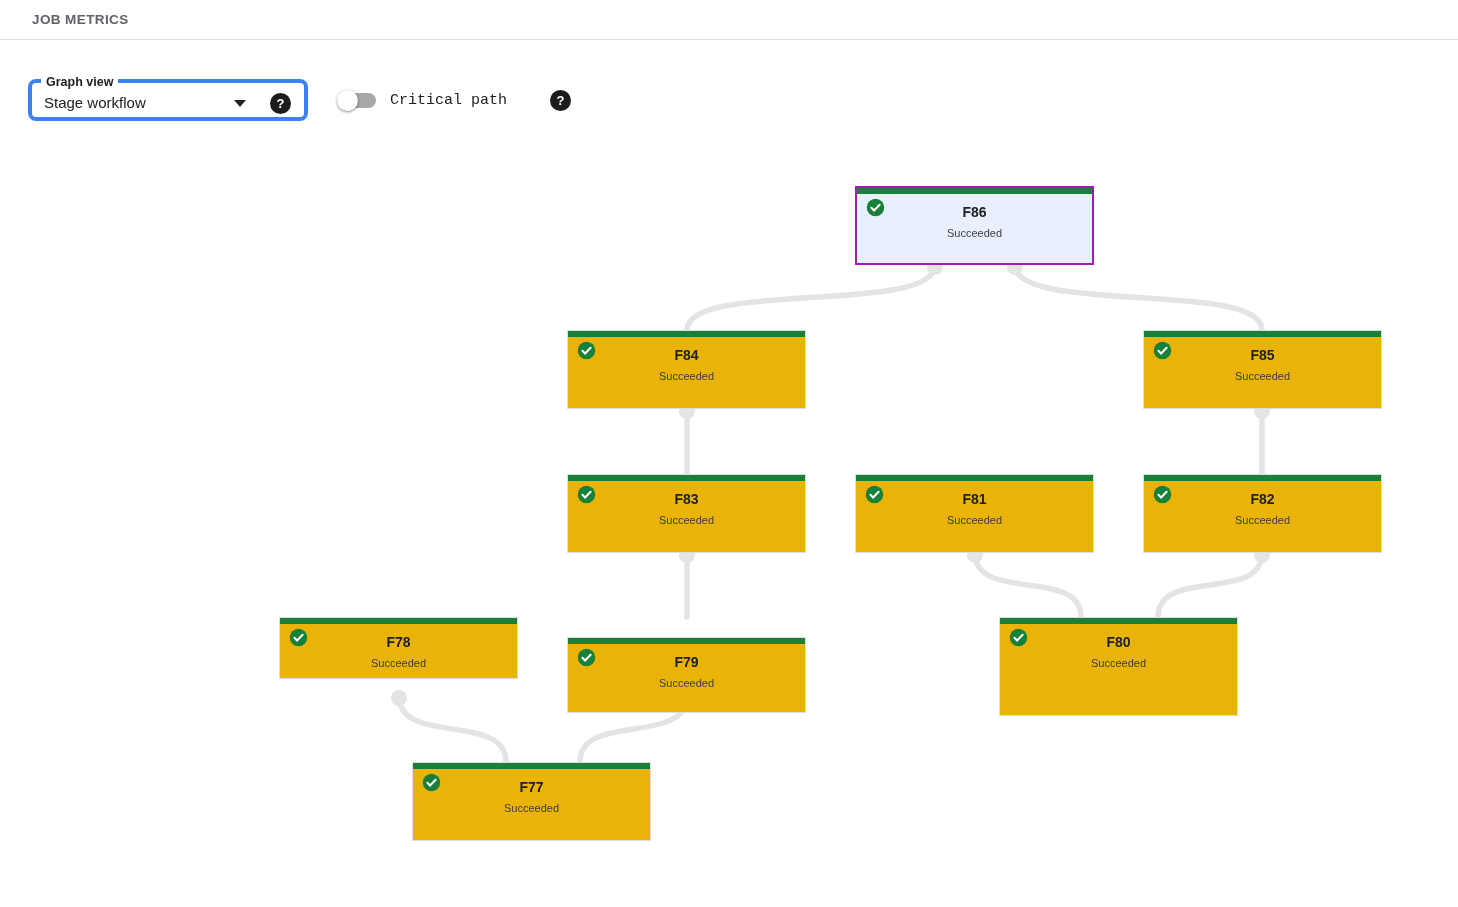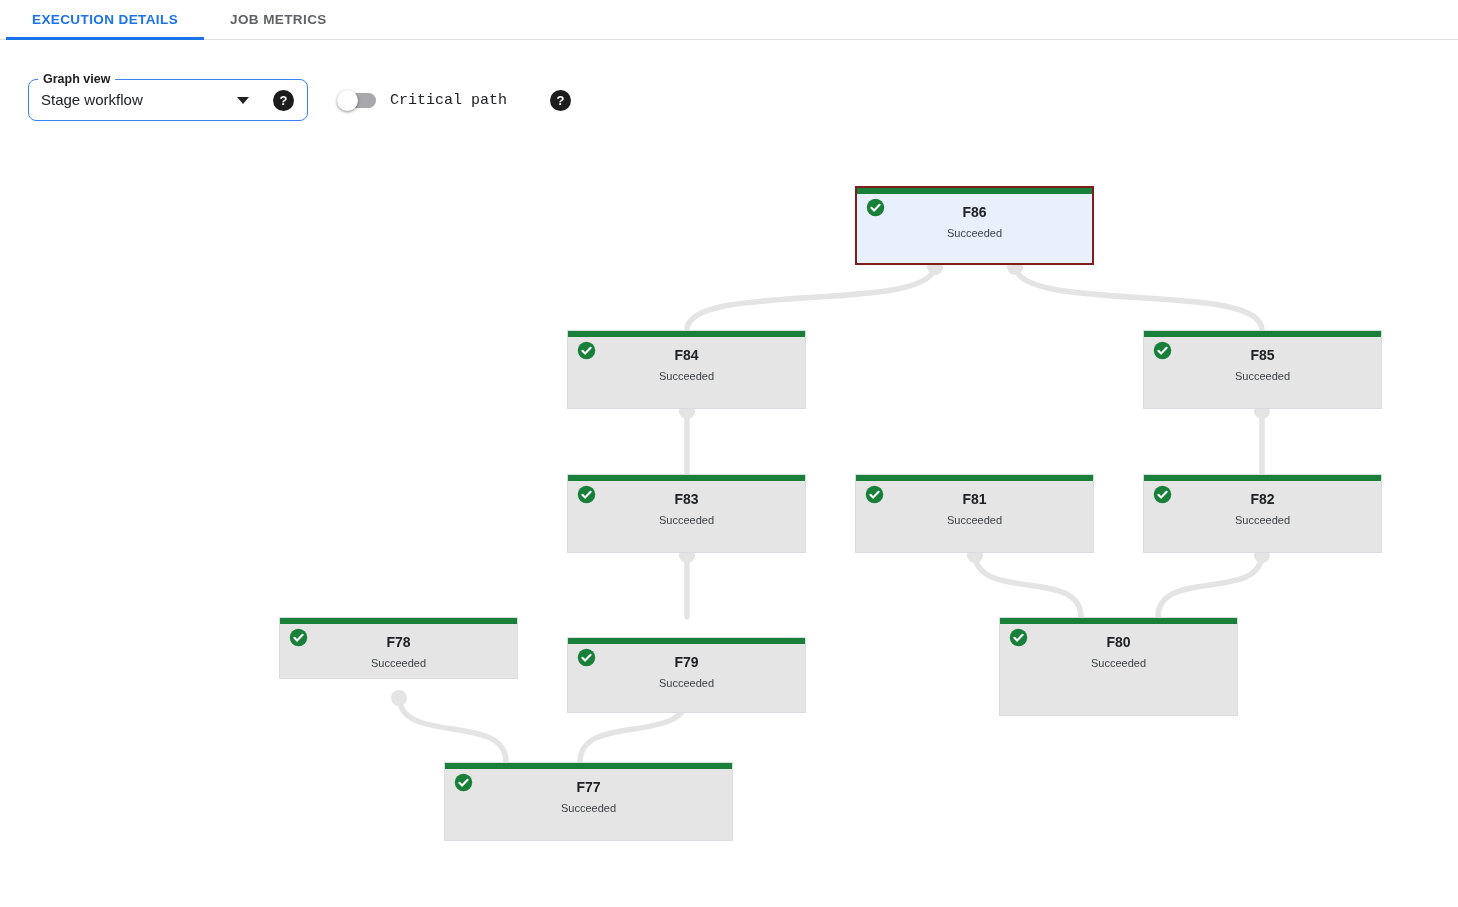--- a/index.html
+++ b/index.html
@@ -22,21 +22,21 @@
   .tabbar{position:relative;z-index:3;display:flex;align-items:stretch;height:40px;
     border-bottom:1px solid var(--line);padding-left:6px;background:#fff;}
   .tab{display:flex;align-items:center;padding:0 26px;font-size:13.5px;font-weight:700;
     letter-spacing:.4px;color:var(--muted);cursor:pointer;position:relative;white-space:nowrap;}
   .tab.active{color:var(--accent);}
   .tab.active::after{content:"";position:absolute;left:0;right:0;bottom:-1px;height:3px;
     background:var(--accent);}
 
   
   .toolbar{position:relative;z-index:3;display:flex;align-items:center;margin:39px 0 0 28px;}
-  .select-field{position:relative;width:280px;height:42px;border:1px solid #3b82f6;
+  .select-field{position:relative;width:280px;height:42px;border:4px solid #3b82f6;
     border-radius:8px;background:#fff;cursor:pointer;}
   .field-label{position:absolute;top:-9px;left:9px;background:#fff;padding:0 5px;
     font-size:12.5px;font-weight:700;color:var(--ink);line-height:16px;}
   .field-value{position:absolute;left:12px;top:0;line-height:40px;font-size:15px;color:var(--ink);}
   .caret{position:absolute;right:58px;top:17px;width:0;height:0;
     border-left:6px solid transparent;border-right:6px solid transparent;
     border-top:7px solid var(--ink);}
   .help{width:21px;height:21px;border-radius:50%;background:#1c1c1c;color:#fff;
     display:flex;align-items:center;justify-content:center;font-size:13px;font-weight:700;
     cursor:pointer;flex:0 0 auto;}
@@ -47,36 +47,35 @@
   .switch .knob{position:absolute;left:-3px;top:-3px;width:21px;height:21px;border-radius:50%;
     background:#fff;box-shadow:0 1px 3px rgba(0,0,0,.45);}
   .toggle-label{font-size:15px;color:var(--ink);font-family:Liberation Mono, monospace;}
   .toggle-wrap .help{margin-left:43px;}
 
   
   .graph-edges{position:absolute;left:0;top:0;z-index:1;}
   .graph-edges path{stroke:var(--edge);stroke-width:5.5;fill:none;stroke-linecap:round;}
   .graph-edges circle{fill:var(--edge);}
   .graph-nodes{position:absolute;left:0;top:0;width:100%;height:100%;z-index:2;pointer-events:none;}
-  .node{position:absolute;background:#e5e5e5;border:1px solid var(--border);cursor:pointer;
+  .node{position:absolute;background:#eab308;border:1px solid var(--border);cursor:pointer;
     pointer-events:auto;}
-  .node.selected{border:2px solid #7f1d1d;background:var(--sel-bg);}
+  .node.selected{border:2px solid #a21caf;background:var(--sel-bg);}
   .node .bar{height:6px;background:var(--green);}
   .node .check{position:absolute;left:9px;top:10px;width:19px;height:19px;display:block;}
   .node .ntitle{margin-top:8px;text-align:center;font-size:14px;font-weight:700;
     line-height:20px;color:var(--ink);}
   .node .nstatus{text-align:center;font-size:11px;line-height:20px;color:var(--ink2);margin-top:1px;}
 </style>
 </head>
 <body>
 
 <div class="stage">
 
   <div class="tabbar">
-    <div class="tab active">EXECUTION DETAILS</div>
     <div class="tab">JOB METRICS</div>
   </div>
 
   <div class="toolbar">
     <div class="select-field">
       <span class="field-label">Graph view</span>
       <span class="field-value">Stage workflow</span>
       <span class="caret"></span>
       <span class="help">?</span>
     </div>
@@ -184,21 +183,21 @@
       </div>
       <div class="node" style="left: 999px; top: 617px; width: 239px; height: 99px;">
         <div class="bar"></div>
         <span class="check"><svg viewBox="0 0 24 24" width="19" height="19">
             <circle cx="12" cy="12" r="11" fill="#188038"></circle>
             <path d="M6.8 12.4l3.4 3.4 7-7.2" stroke="#fff" stroke-width="2.6" fill="none" stroke-linecap="round"></path>
           </svg></span>
         <div class="ntitle">F80</div>
         <div class="nstatus">Succeeded</div>
       </div>
-      <div class="node" style="left: 444px; top: 762px; width: 289px; height: 79px;">
+      <div class="node" style="left: 412px; top: 762px; width: 239px; height: 79px;">
         <div class="bar"></div>
         <span class="check"><svg viewBox="0 0 24 24" width="19" height="19">
             <circle cx="12" cy="12" r="11" fill="#188038"></circle>
             <path d="M6.8 12.4l3.4 3.4 7-7.2" stroke="#fff" stroke-width="2.6" fill="none" stroke-linecap="round"></path>
           </svg></span>
         <div class="ntitle">F77</div>
         <div class="nstatus">Succeeded</div>
       </div>
     </div>
 

